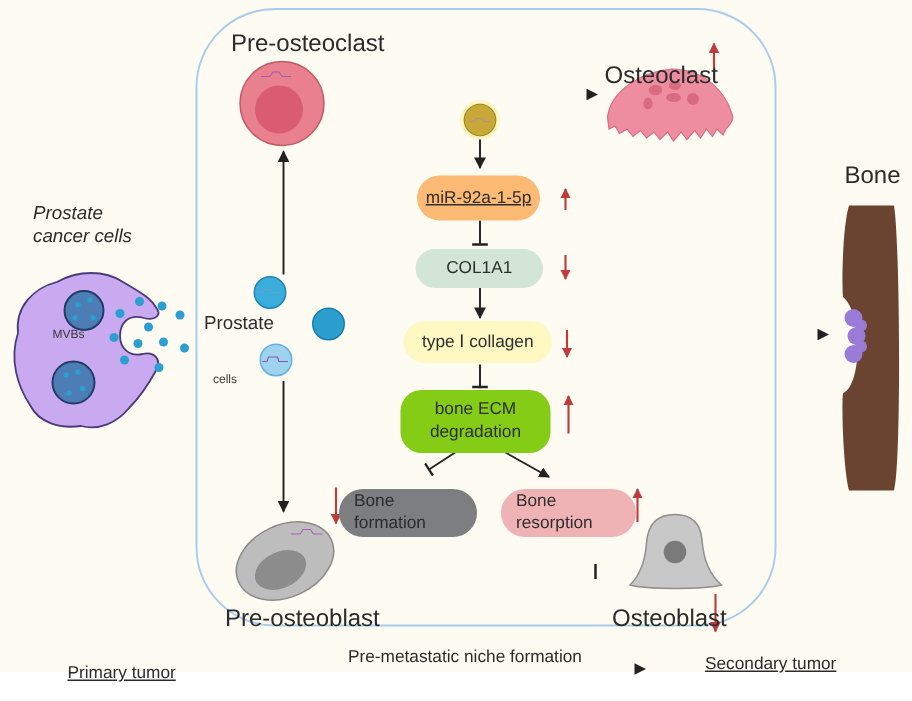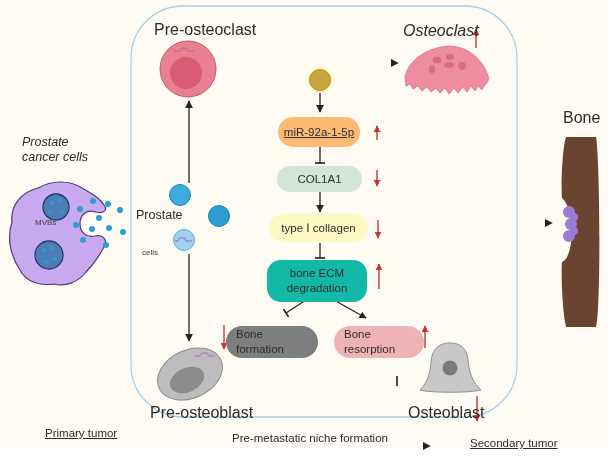--- a/index.html
+++ b/index.html
@@ -151,31 +151,31 @@
     <line x1="477" y1="396" x2="477" y2="421" stroke="#c0393b" stroke-width="1.4" marker-end="url(#ahred)"></line>
   </g>
 </svg>
 
 <div class="lbl" style="left:22px;top:135px;font-size:12.5px;white-space:pre;line-height:15px;font-style:italic;">Prostate
 cancer cells</div>
 <div class="lbl small" style="left:35px;top:216px;">MVBs</div>
 <div class="lbl" style="left:136px;top:208px;font-size:12.5px;">Prostate</div>
 <div class="lbl small" style="left:142px;top:246px;">cells</div>
 <div class="lbl" style="left:154px;top:23px;">Pre-osteoclast</div>
-<div class="lbl" style="left:403px;top:24px;font-style:italic;">Osteoclast</div>
+<div class="lbl" style="left:403px;top:44px;">Osteoclast</div>
 <div class="lbl" style="left:150px;top:406px;">Pre-osteoblast</div>
 <div class="lbl" style="left:408px;top:406px;">Osteoblast</div>
 <div class="lbl" style="left:563px;top:111px;">Bone</div>
 
 <div class="pill" style="left:278px;top:117px;width:82px;height:30px;border-radius:15px;background:#fdba74;text-decoration:underline;">miR-92a-1-5p</div>
 <div class="pill" style="left:277px;top:166px;width:85px;height:26px;border-radius:13px;background:#d3e6d6;">COL1A1</div>
 <div class="pill" style="left:269px;top:214px;width:99px;height:28px;border-radius:14px;background:#fef9c3;">type Ⅰ collagen</div>
-<div class="pill" style="left:267px;top:260px;width:100px;height:42px;border-radius:14px;background:#14b8a6;white-space:pre;">bone ECM
+<div class="pill" style="left:267px;top:260px;width:100px;height:42px;border-radius:14px;background:#84cc16;white-space:pre;">bone ECM
 degradation</div>
 
 <div class="pill pill-left" style="left:226px;top:326px;width:92px;height:32px;border-radius:16px;background:#7d7e80;white-space:pre;color:#2b2b2b;">Bone
 formation</div>
 <div class="pill pill-left" style="left:334px;top:326px;width:90px;height:32px;border-radius:16px;background:#efb3b6;white-space:pre;">Bone
 resorption</div>
 
-<div class="lbl underline" style="left:45px;top:426px;font-size:11.5px;">Primary tumor</div>
+<div class="lbl underline" style="left:45px;top:442px;font-size:11.5px;">Primary tumor</div>
 <div class="lbl" style="left:232px;top:431px;font-size:11.5px;">Pre-metastatic niche formation</div>
 <div class="lbl underline" style="left:470px;top:436px;font-size:11.5px;">Secondary tumor</div>
 
 </body></html>

